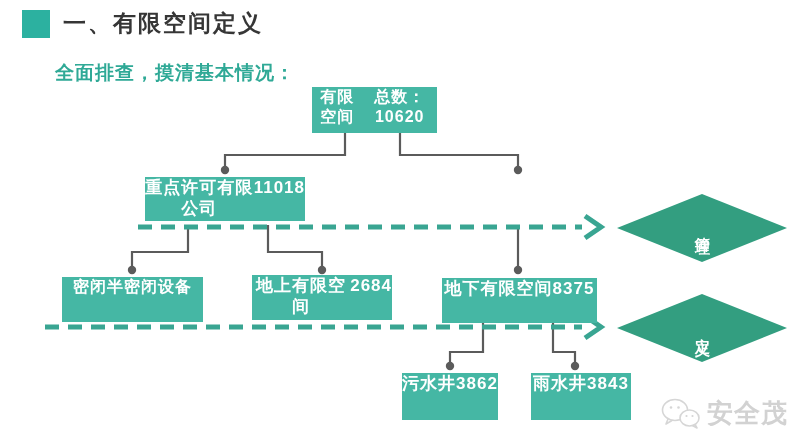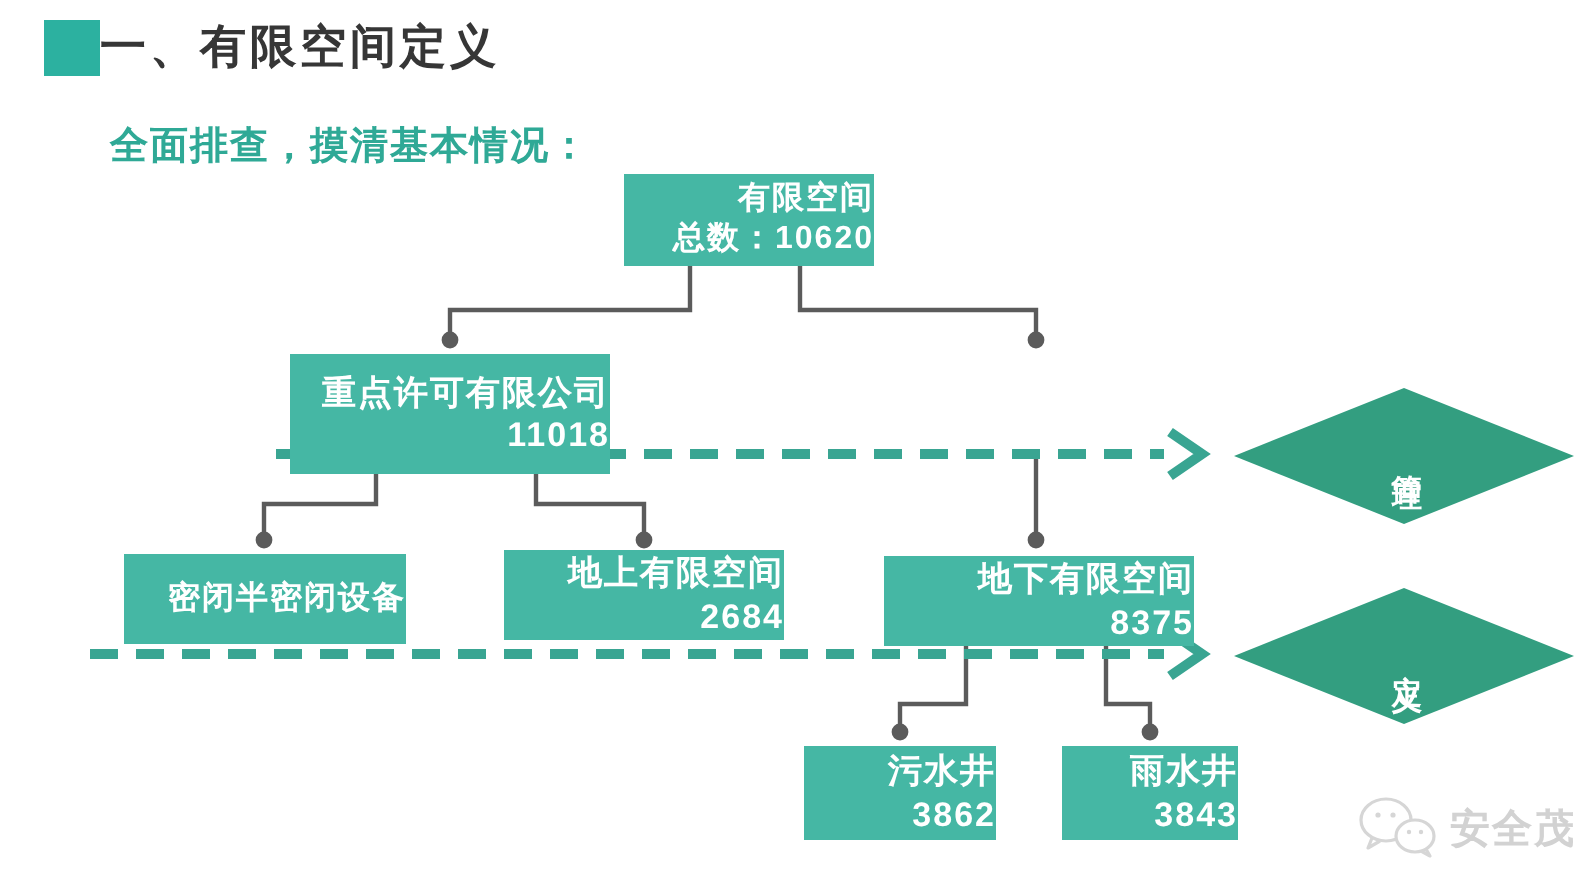--- a/index.html
+++ b/index.html
@@ -2,64 +2,64 @@
 <html><head>
 <meta charset="utf-8">
 <style>
   html,body { margin:0; padding:0; }
   .slide {
     position:relative; width:796px; height:441px; background:#ffffff;
     overflow:hidden; font-family:"Liberation Sans", sans-serif;
   }
 
   
-  .header { position:absolute; left:22px; top:8px; display:flex; align-items:center; }
+  .header { position:absolute; left:22px; top:8px; display:flex; align-items:center; gap:13px; }
   .accent-square { width:28px; height:28px; background:#2cb1a0; }
   .page-title { margin:0; font-size:23px; font-weight:bold; color:#363636; letter-spacing:2px; }
 
   .subtitle {
     position:absolute; left:55px; top:60px; font-size:19px; font-weight:bold;
     color:#2fa996; letter-spacing:1px;
   }
 
   
   .connectors { position:absolute; left:0; top:0; width:796px; height:441px; }
 
   
   .node {
     position:absolute; background:#45b7a4; color:#ffffff; font-weight:bold;
-    text-align:right; display:flex; flex-direction:column; justify-content:center;
+    text-align:center; display:flex; justify-content:center;
     font-size:17px; line-height:1.25; letter-spacing:1px;
   }
   .n-root      { left:312px; top:87px;  width:125px; height:46px; font-size:16px; }
-  .n-keylic    { left:145px; top:177px; width:160px; height:60px; }
+  .n-keylic    { left:145px; top:177px; width:160px; height:44px; }
   .n-lic       { left:442px; top:177px; width:151px; height:48px; }
   .n-closed    { left:62px;  top:277px; width:141px; height:45px; font-size:16px; }
   .n-above     { left:252px; top:275px; width:140px; height:45px; }
   .n-under     { left:442px; top:278px; width:155px; height:45px; }
   .n-sewage    { left:402px; top:373px; width:96px;  height:47px; }
-  .n-rain      { left:531px; top:373px; width:88px;  height:47px; }
+  .n-rain      { left:531px; top:373px; width:100px;  height:47px; }
 
   
   .diamond {
     position:absolute; width:170px; height:68px; background:#339e80;
     clip-path:polygon(0 50%, 50% 0, 100% 50%, 50% 100%);
     display:flex; align-items:center; justify-content:center;
   }
   .d-management { left:617px; top:194px; }
   .d-definition { left:617px; top:294px; }
   .diamond .vtext {
     writing-mode:vertical-rl; text-orientation:upright;
     color:#ffffff; font-weight:bold; font-size:15px; letter-spacing:3px;
   }
 
   
   .watermark {
     position:absolute; right:8px; bottom:10px; display:flex; align-items:center; gap:5px;
-    color:#d2d2d2; font-size:20px; font-weight:bold; letter-spacing:1px;
+    color:#d2d2d2; font-size:26px; font-weight:bold; letter-spacing:1px;
   }
 </style>
 </head>
 <body>
 
 <div class="slide">
 
   <div class="header">
     <span class="accent-square"></span>
     <h1 class="page-title">一、有限空间定义</h1>

